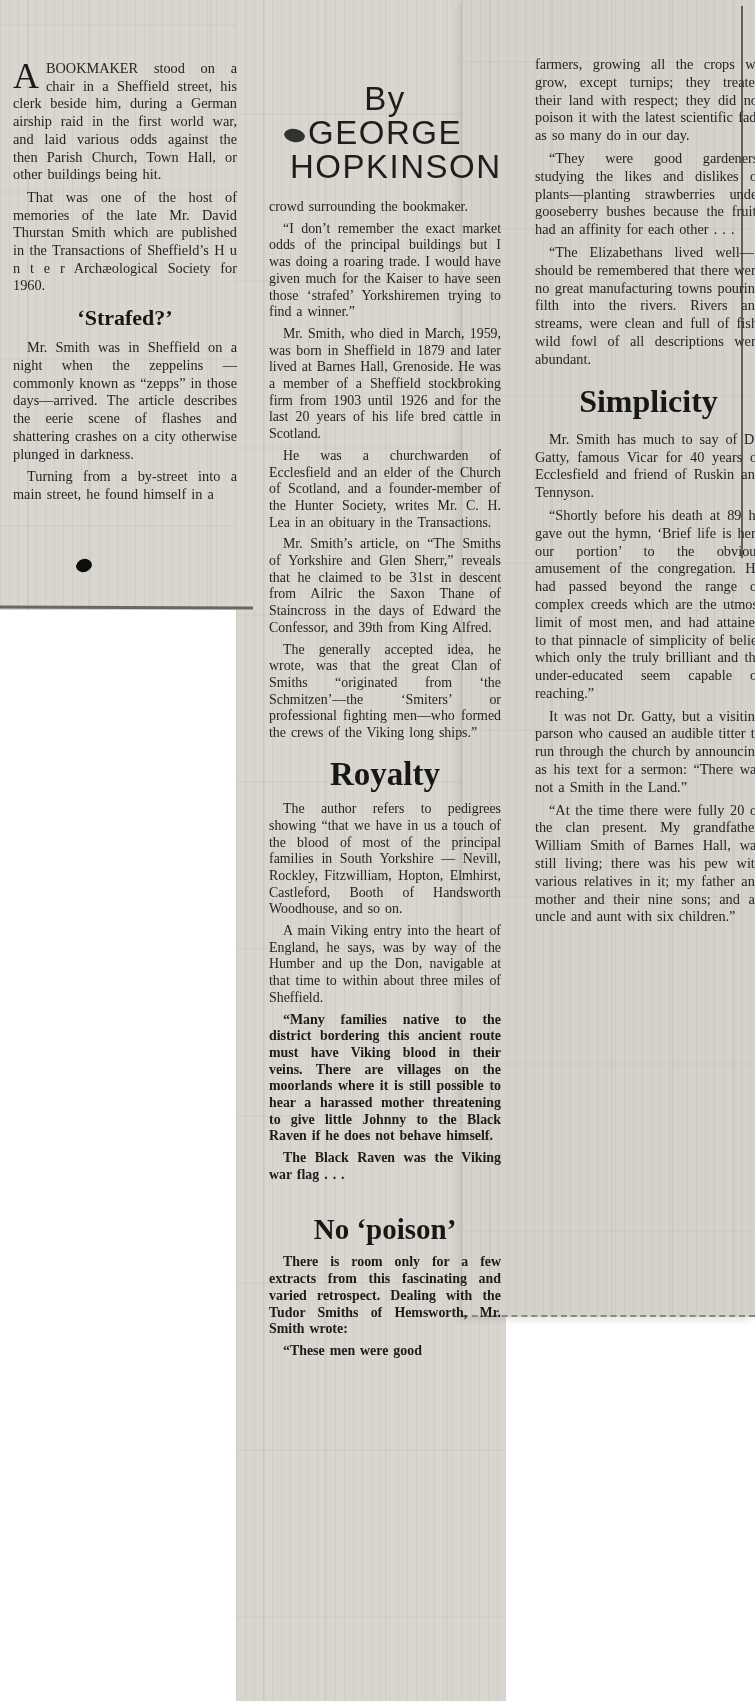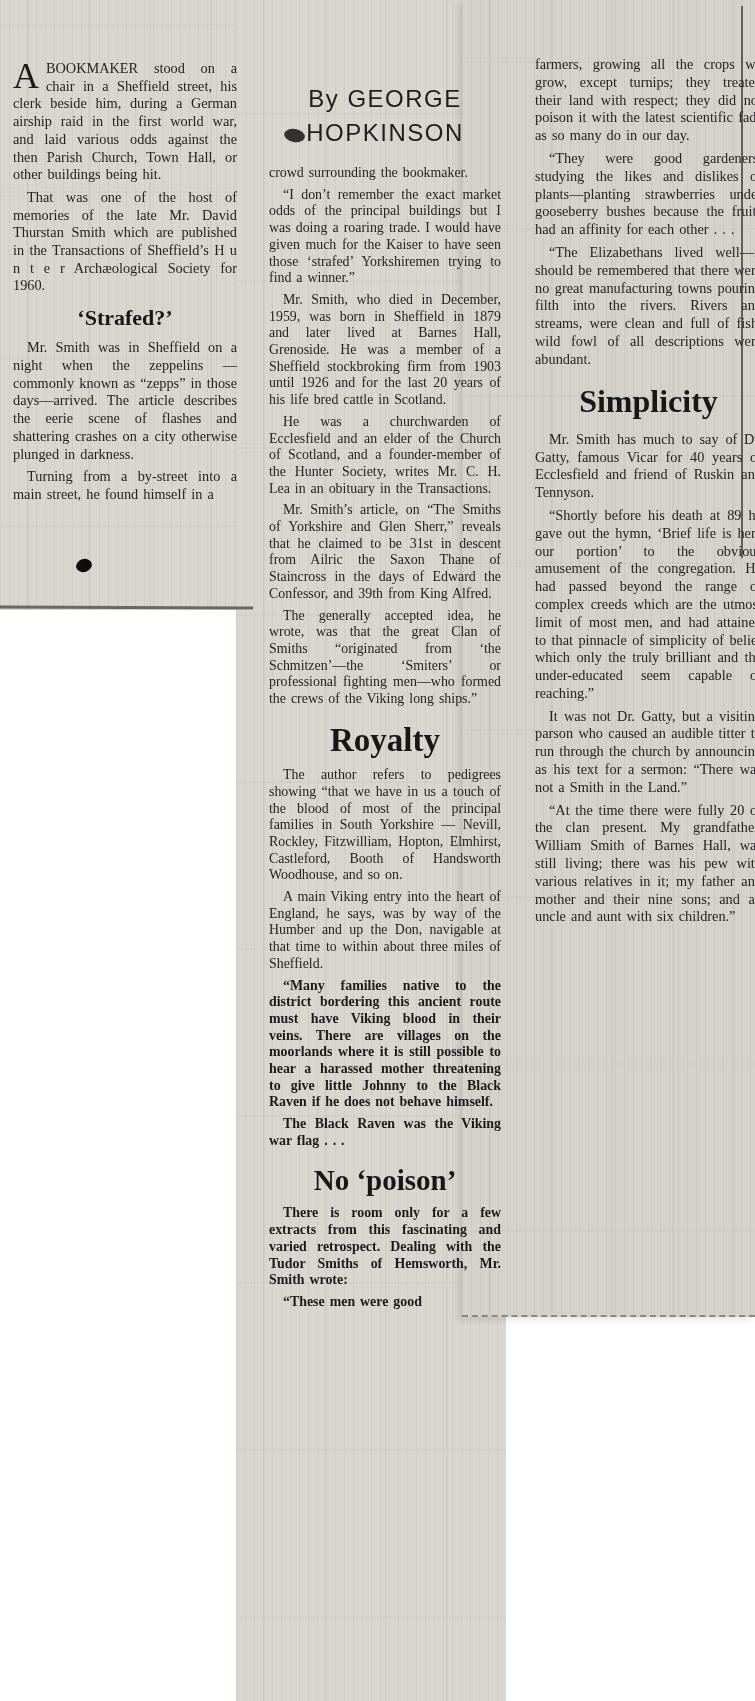--- a/index.html
+++ b/index.html
@@ -51,30 +51,30 @@
 
   .body-p { margin:0 0 5px 0; text-indent:14px; word-spacing:1.5px; }
   .no-indent { text-indent:0; }
   .dropcap {
     float:left; font-size:36px; line-height:31px;
     padding:1px 7px 0 0; color:#1c1c1b;
   }
   .byline {
     width:190px; margin:0 auto 15px auto; text-align:center;
     font-family:"Liberation Sans", sans-serif;
-    font-size:24px; line-height:34px; letter-spacing:1.5px;
+    font-size:33px; line-height:34px; letter-spacing:1.5px;
     color:#1e1e1d; text-indent:0;
   }
   .subhead {
     text-align:center; font-weight:bold; color:#171716;
     margin:11px 0 9px 0; text-indent:0; line-height:1.1;
   }
   .h-strafed    { font-size:22px; }
   .h-royalty    { font-size:33px; margin-top:14px; }
-  .h-poison     { font-size:29px; margin-top:15px; }
+  .h-poison     { font-size:29px; margin-top:30px; }
   .h-simplicity { font-size:32px; margin-top:15px; margin-bottom:12px; }
   .heavy { font-weight:bold; color:#1b1b1a; }
 </style>
 </head>
 <body>
 
 <div class="page">
 
   <div class="paper piece-headline"></div>
   <div class="paper piece-col1"></div>
@@ -92,21 +92,21 @@
     <p class="body-p">That was one of the host of memories of the late Mr. David Thurstan Smith which are published in the Transactions of Sheffield’s H u n t e r Archæological Society for 1960.</p>
     <h2 class="subhead h-strafed">‘Strafed?’</h2>
     <p class="body-p">Mr. Smith was in Sheffield on a night when the zeppelins — commonly known as “zepps” in those days—arrived. The article describes the eerie scene of flashes and shattering crashes on a city otherwise plunged in darkness.</p>
     <p class="body-p">Turning from a by-street into a main street, he found himself in a</p>
   </div>
 
   <div class="col col-2">
     <div class="byline">By GEORGE HOPKINSON</div>
     <p class="body-p no-indent">crowd surrounding the bookmaker.</p>
     <p class="body-p">“I don’t remember the exact market odds of the principal buildings but I was doing a roaring trade. I would have given much for the Kaiser to have seen those ‘strafed’ Yorkshiremen trying to find a winner.”</p>
-    <p class="body-p">Mr. Smith, who died in December, 1959, was born in Sheffield in 1879 and later lived at Barnes Hall, Grenoside. He was a member of a Sheffield stockbroking firm from 1903 until 1926 and for the last 20 years of his life bred cattle in Scotland.</p>
+    <p class="body-p">Mr. Smith, who died in March, 1959, was born in Sheffield in 1879 and later lived at Barnes Hall, Grenoside. He was a member of a Sheffield stockbroking firm from 1903 until 1926 and for the last 20 years of his life bred cattle in Scotland.</p>
     <p class="body-p">He was a churchwarden of Ecclesfield and an elder of the Church of Scotland, and a founder-member of the Hunter Society, writes Mr. C. H. Lea in an obituary in the Transactions.</p>
     <p class="body-p">Mr. Smith’s article, on “The Smiths of Yorkshire and Glen Sherr,” reveals that he claimed to be 31st in descent from Ailric the Saxon Thane of Staincross in the days of Edward the Confessor, and 39th from King Alfred.</p>
     <p class="body-p">The generally accepted idea, he wrote, was that the great Clan of Smiths “originated from ‘the Schmitzen’—the ‘Smiters’ or professional fighting men—who formed the crews of the Viking long ships.”</p>
     <h2 class="subhead h-royalty">Royalty</h2>
     <p class="body-p">The author refers to pedigrees showing “that we have in us a touch of the blood of most of the principal families in South Yorkshire — Nevill, Rockley, Fitzwilliam, Hopton, Elmhirst, Castleford, Booth of Handsworth Woodhouse, and so on.</p>
     <p class="body-p">A main Viking entry into the heart of England, he says, was by way of the Humber and up the Don, navigable at that time to within about three miles of Sheffield.</p>
     <p class="body-p heavy">“Many families native to the district bordering this ancient route must have Viking blood in their veins. There are villages on the moorlands where it is still possible to hear a harassed mother threatening to give little Johnny to the Black Raven if he does not behave himself.</p>
     <p class="body-p heavy">The Black Raven was the Viking war flag . . .</p>
     <h2 class="subhead h-poison">No ‘poison’</h2>
     <p class="body-p heavy">There is room only for a few extracts from this fascinating and varied retrospect. Dealing with the Tudor Smiths of Hemsworth, Mr. Smith wrote:</p>

